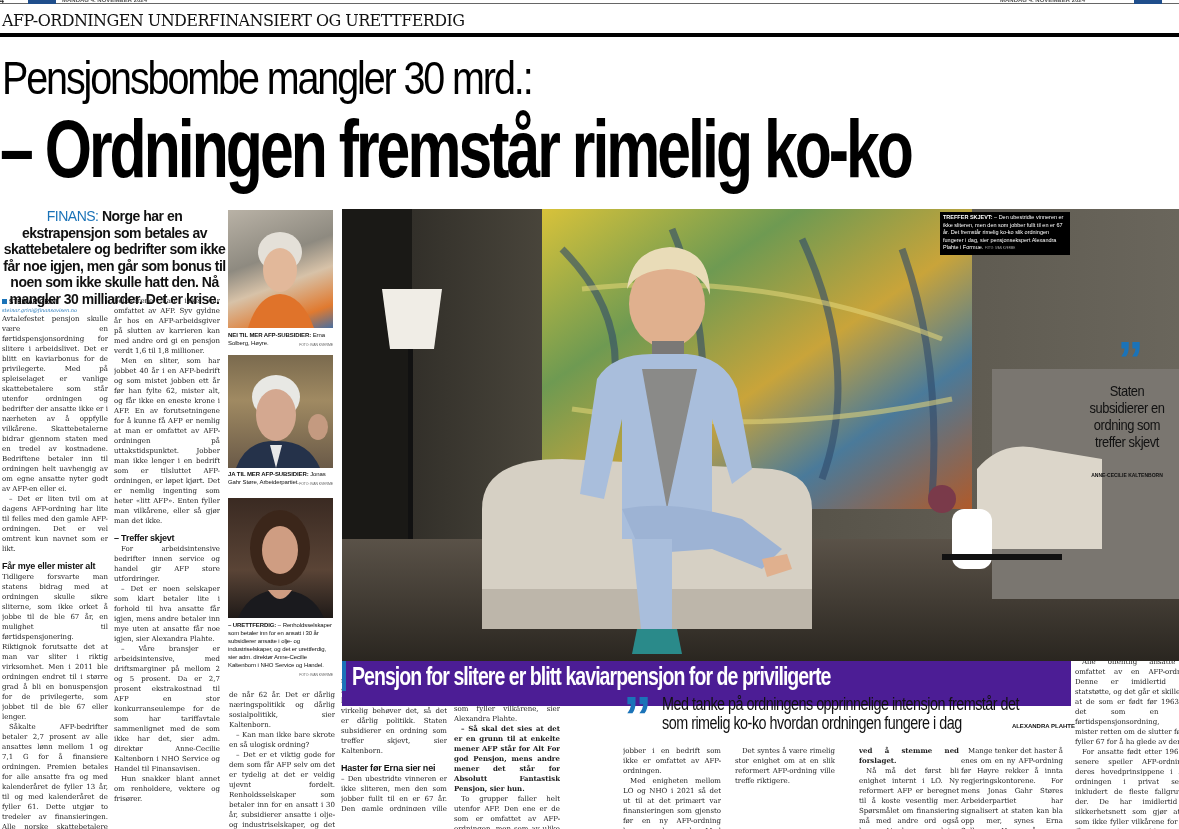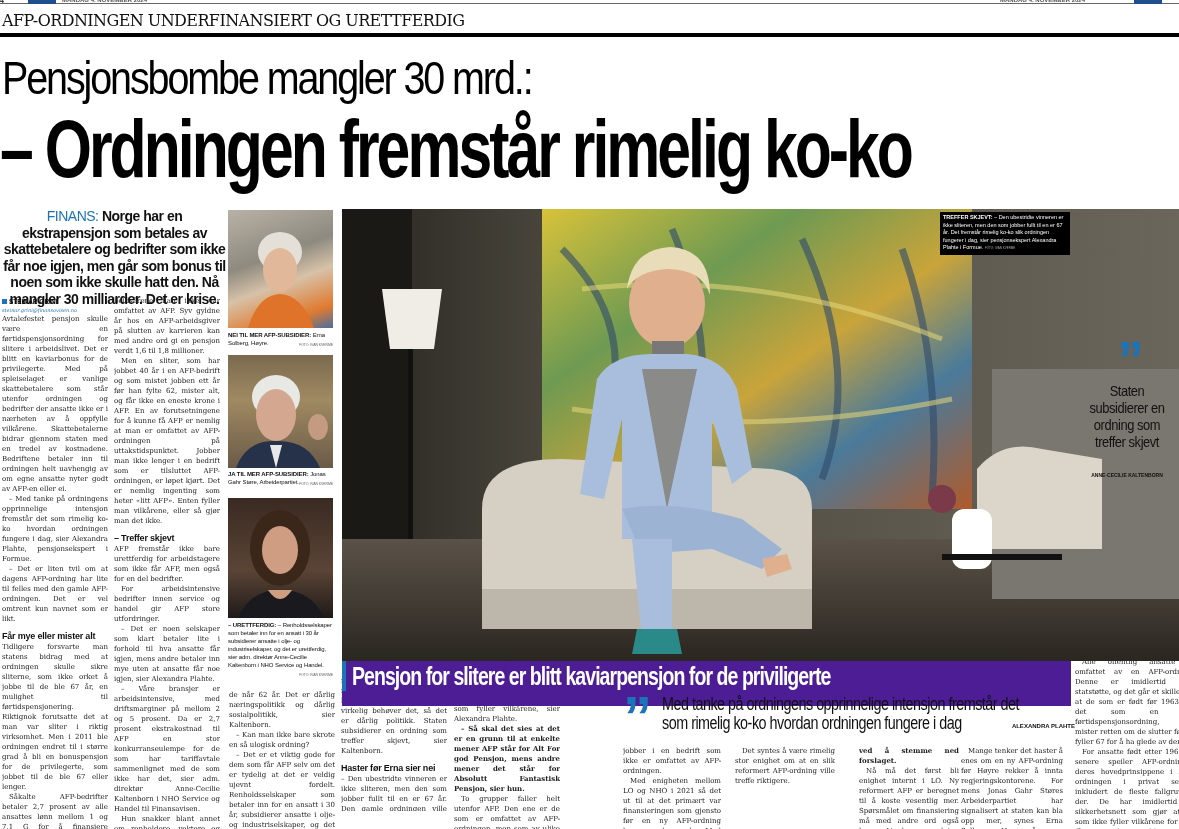--- a/index.html
+++ b/index.html
@@ -75,31 +75,29 @@
 <div class="ingress">
   <span class="tag">FINANS:</span>
   <span>Norge har en ekstrapensjon som betales av skattebetalere og bedrifter som ikke får noe igjen, men går som bonus til noen som ikke skulle hatt den. Nå mangler 30 milliarder. Det er krise.</span>
 </div>
 
 <div class="byline"><span class="sq"></span><span>STEINAR GRINI</span></div>
 <div class="email">steinar.grini@finansavisen.no</div>
 
 <div class="col" id="col1" style="left:2px; top:314px; width:106px; height:515px;">
     <p class="noindent">Avtalefestet pensjon skulle være en førtidspensjonsordning for slitere i arbeidslivet. Det er blitt en kaviarbonus for de privilegerte. Med på spleiselaget er vanlige skattebetalere som står utenfor ordningen og bedrifter der ansatte ikke er i nærheten av å oppfylle vilkårene. Skattebetalerne bidrar gjennom staten med en tredel av kostnadene. Bedriftene betaler inn til ordningen helt uavhengig av om egne ansatte nyter godt av AFP-en eller ei.</p>
-    <p>– Med tanke på ordningens opprinnelige intensjon fremstår det som rimelig ko-ko hvordan ordningen fungere i dag, sier Alexandra Plahte, pensjonsekspert i Formue.</p>
     <p>– Det er liten tvil om at dagens AFP-ordning har lite til felles med den gamle AFP-ordningen. Det er vel omtrent kun navnet som er likt.</p>
     <h4>Får mye eller mister alt</h4>
     <p class="noindent">Tidligere forsvarte man statens bidrag med at ordningen skulle sikre sliterne, som ikke orket å jobbe til de ble 67 år, en mulighet til førtidspensjonering. Riktignok forutsatte det at man var sliter i riktig virksomhet. Men i 2011 ble ordningen endret til i større grad å bli en bonuspensjon for de privilegerte, som jobbet til de ble 67 eller lenger.</p>
     <p>Såkalte AFP-bedrifter betaler 2,7 prosent av alle ansattes lønn mellom 1 og 7,1 G for å finansiere ordningen. Premien betales for alle ansatte fra og med kalenderåret de fyller 13 år, til og med kalenderåret de fyller 61. Dette utgjør to tredeler av finansieringen. Alle norske skattebetalere betaler gjennom staten den siste tredelen. I tillegg står staten for administrasjon og noe skattefrihet.</p>
   </div>
 <div class="col" id="col2" style="left:114px; top:296px; width:106px; height:533px;">
     <p class="noindent">beidsårene han ikke var omfattet av AFP. Syv gyldne år hos en AFP-arbeidsgiver på slutten av karrieren kan med andre ord gi en pensjon verdt 1,6 til 1,8 millioner.</p>
     <p>Men en sliter, som har jobbet 40 år i en AFP-bedrift og som mistet jobben ett år før han fylte 62, mister alt, og får ikke en eneste krone i AFP. En av forutsetningene for å kunne få AFP er nemlig at man er omfattet av AFP-ordningen på uttakstidspunktet. Jobber man ikke lenger i en bedrift som er tilsluttet AFP- ordningen, er løpet kjørt. Det er nemlig ingenting som heter «litt AFP». Enten fyller man vilkårene, eller så gjør man det ikke.</p>
     <h4>– Treffer skjevt</h4>
-    <p class="noindent">AFP fremstår ikke bare urettferdig for arbeidstagere som ikke får AFP, men også for en del bedrifter.</p>
     <p>For arbeidsintensive bedrifter innen service og handel gir AFP store utfordringer.</p>
     <p>– Det er noen selskaper som klart betaler lite i forhold til hva ansatte får igjen, mens andre betaler inn mye uten at ansatte får noe igjen, sier Alexandra Plahte.</p>
     <p>– Våre bransjer er arbeidsintensive, med driftsmarginer på mellom 2 og 5 prosent. Da er 2,7 prosent ekstrakostnad til AFP en stor konkurranseulempe for de som har tariffavtale sammenlignet med de som ikke har det, sier adm. direktør Anne-Cecilie Kaltenborn i NHO Service og Handel til Finansavisen.</p>
     <p>Hun snakker blant annet om renholdere, vektere og frisører.</p>
   </div>
 <div class="col" id="col3" style="left:229px; top:682px; width:106px; height:147px;margin-top:8px;">
     <p class="noindent">de når 62 år. Det er dårlig næringspolitikk og dårlig sosialpolitikk, sier Kaltenborn.</p>
     <p style="">– Kan man ikke bare skrote en så ulogisk ordning?</p>
     <p>– Det er et viktig gode for dem som får AFP selv om det er tydelig at det er veldig ujevnt fordelt. Renholdsselskaper som betaler inn for en ansatt i 30 år, subsidierer ansatte i olje- og industriselskaper, og det er urettferdig.</p>
   </div>

